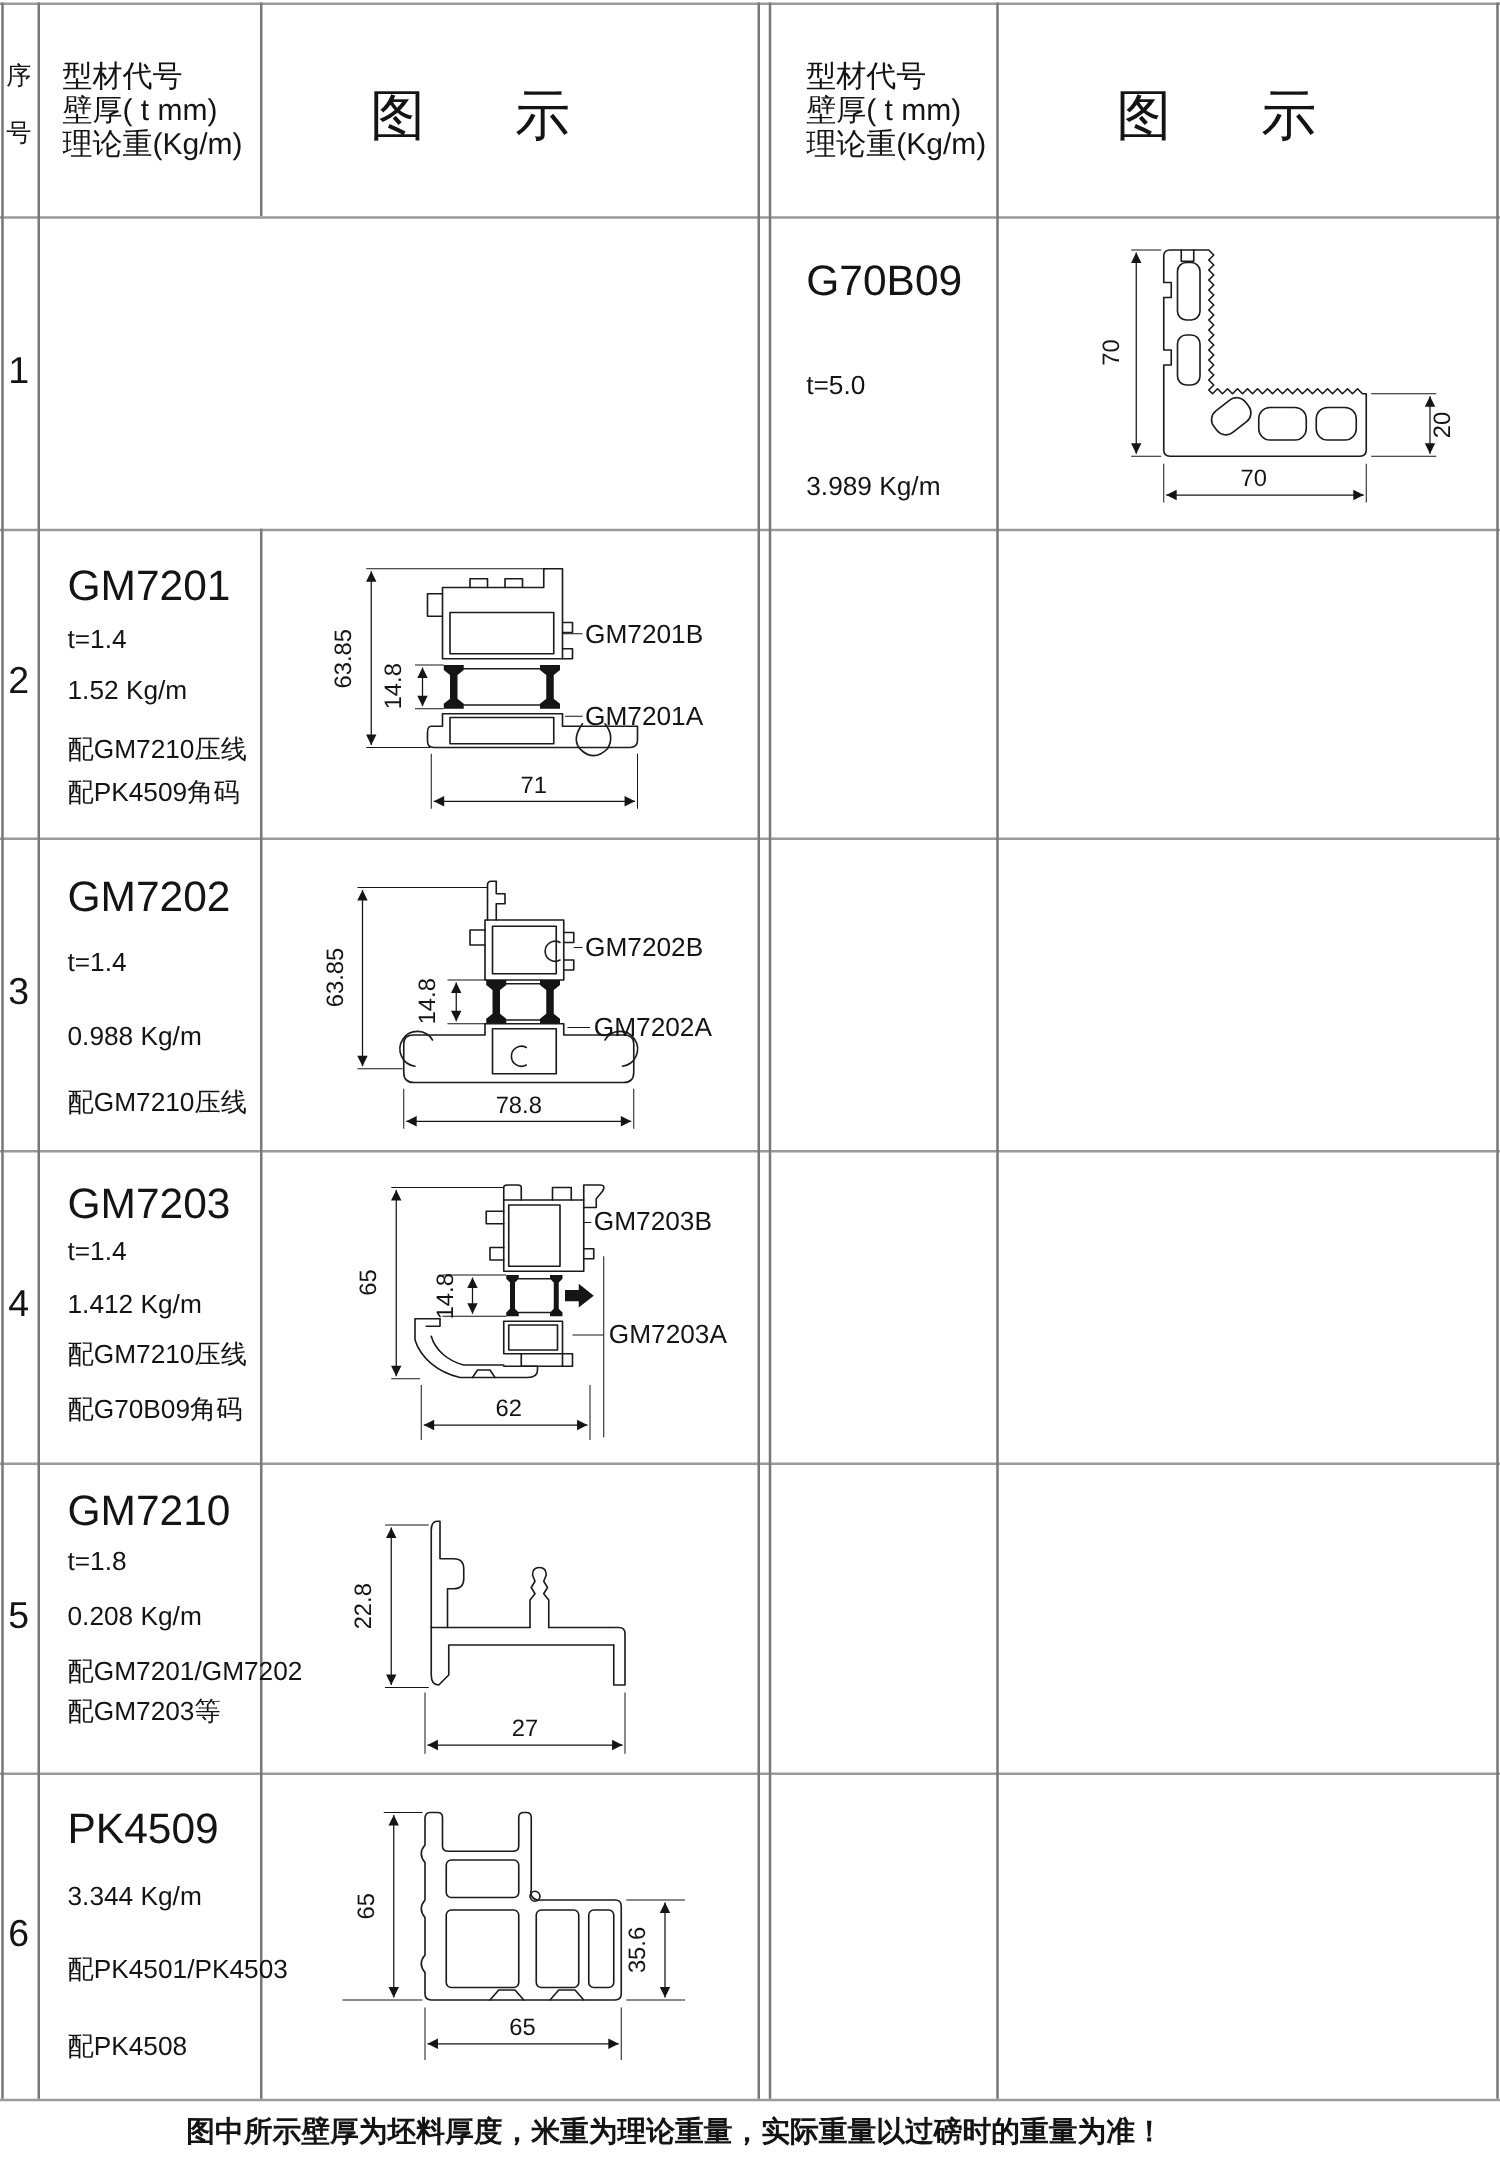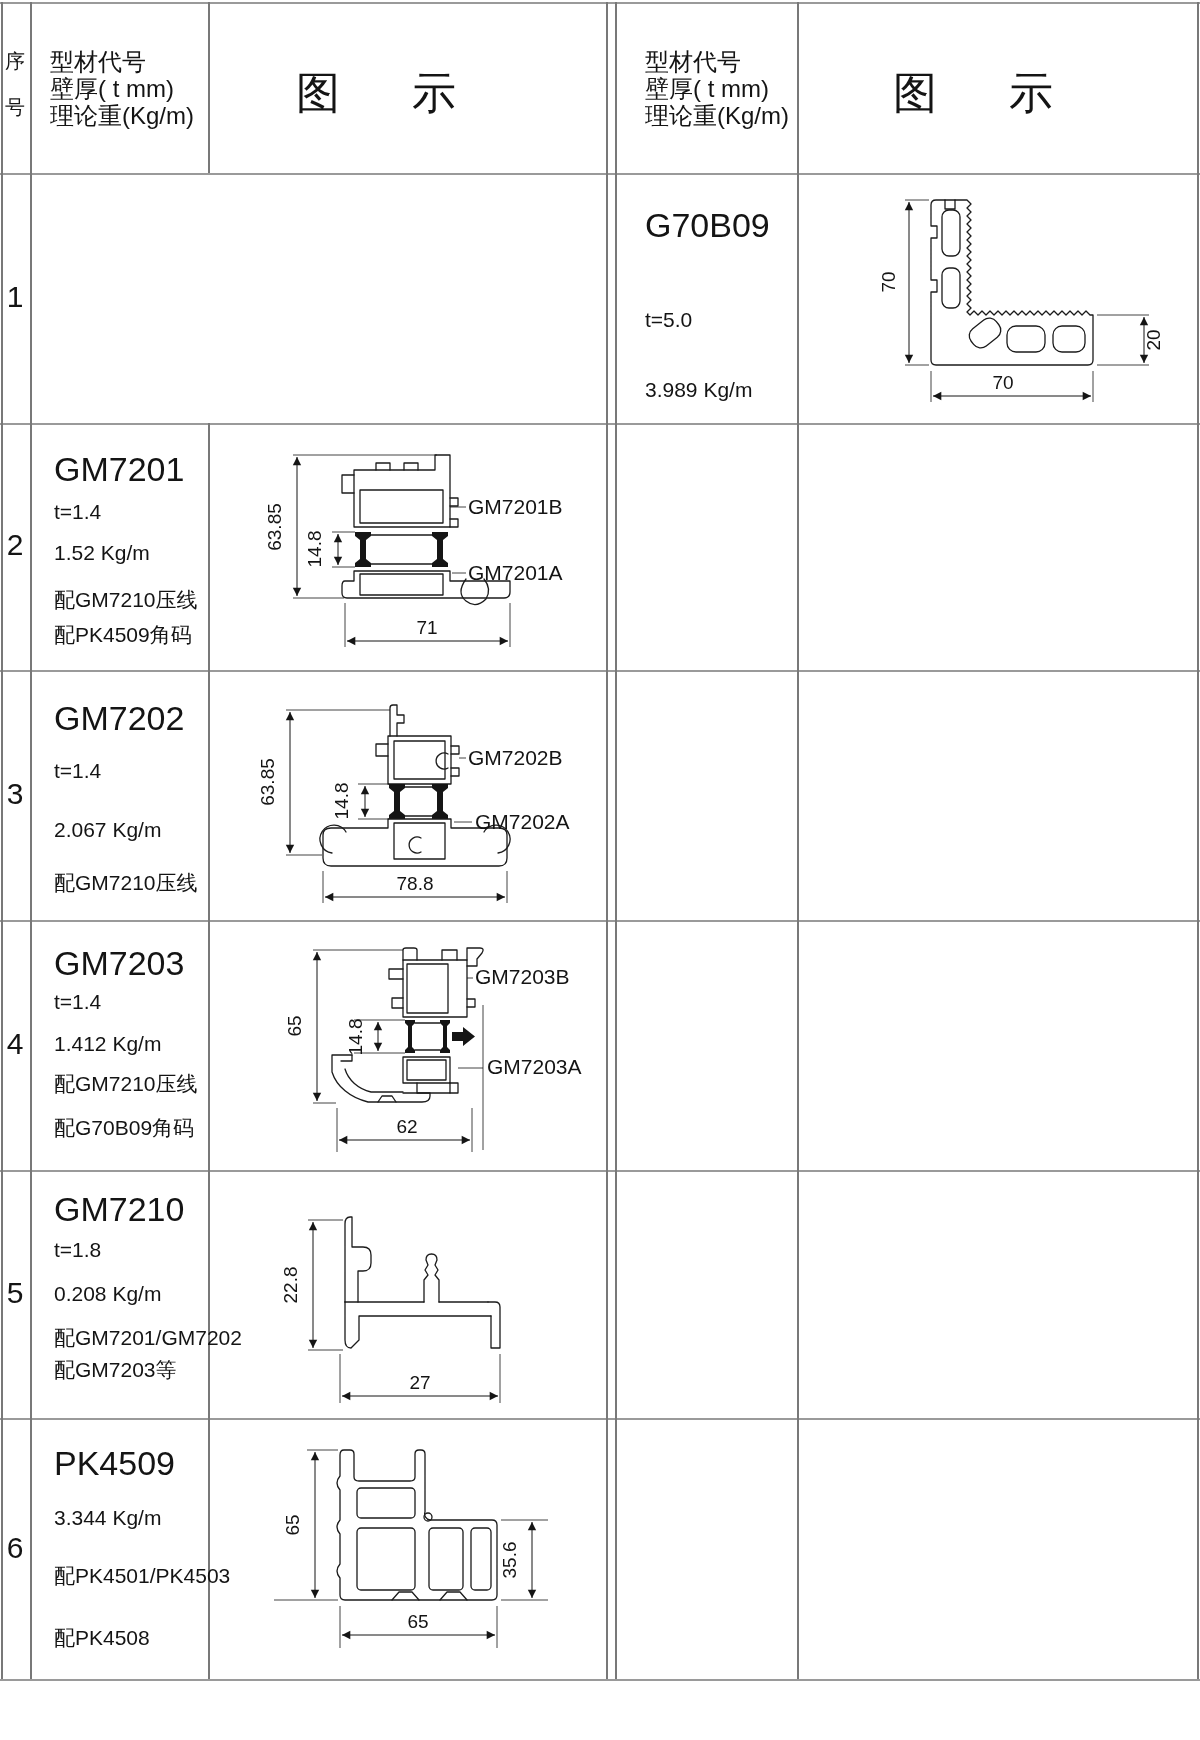--- a/index.html
+++ b/index.html
@@ -61,21 +61,21 @@
   <div class="t hdr" style="left:50px;top:102px">理论重(Kg/m)</div>
   <div class="t hdr-big" style="left:296px;top:68px">图　示</div>
   <div class="t hdr" style="left:645px;top:48px">型材代号</div>
   <div class="t hdr" style="left:645px;top:75px">壁厚( t mm)</div>
   <div class="t hdr" style="left:645px;top:102px">理论重(Kg/m)</div>
   <div class="t hdr-big" style="left:893px;top:68px">图　示</div>
 
   <div class="t serial" style="left:0;top:280px">1</div>
 
   <div class="t code" style="left:645px;top:206px">G70B09</div>
-  <div class="t info" style="left:645px;top:308px">t=5.0</div>
+  <div class="t info" style="left:645px;top:297px">t=5.0</div>
   <div class="t info" style="left:645px;top:378px">3.989 Kg/m</div>
 
   <svg class="dsvg" style="left:797px;top:174px" width="403" height="249" viewBox="0 0 403 249">
 
     <path class="pf" d="M139,26 H170 l4,4 l-4,4 l4,4 l-4,4 l4,4 l-4,4 l4,4 l-4,4 l4,4 l-4,4 l4,4 l-4,4 l4,4 l-4,4 l4,4 l-4,4 l4,4 l-4,4 l4,4 l-4,4 l4,4 l-4,4 l4,4 l-4,4 l4,4 l-4,4 l4,4 l-4,4 l3,3 l4,-4 l4,4 l4,-4 l4,4 l4,-4 l4,4 l4,-4 l4,4 l4,-4 l4,4 l4,-4 l4,4 l4,-4 l4,4 l4,-4 l4,4 l4,-4 l4,4 l4,-4 l4,4 l4,-4 l4,4 l4,-4 l4,4 l4,-4 l4,4 l4,-4 l4,4 l4,-4 l4,4 H296 V186 Q296,191 291,191 H139 Q134,191 134,186 V118 h6 v-12 h-6 V64 h6 v-12 h-6 V31 Q134,26 139,26 z"></path>
     <path class="pf" d="M148,26 v9 h10 v-9"></path>
     <rect class="pf" x="145" y="36" width="18" height="46" rx="7"></rect>
     <rect class="pf" x="145" y="94" width="18" height="40" rx="7"></rect>
     <rect class="pf" x="172" y="148" width="32" height="22" rx="9" transform="rotate(-38 188 159)"></rect>
     <rect class="pf" x="210" y="152" width="38" height="26" rx="9"></rect>
@@ -140,21 +140,21 @@
 
     <line class="ext" x1="242" y1="84" x2="258" y2="84"></line>
     <text class="plabel" x="260" y="91">GM7201B</text>
     <line class="ext" x1="244" y1="150" x2="258" y2="150"></line>
     <text class="plabel" x="260" y="157">GM7201A</text>
   </svg>
 
   <div class="t serial" style="left:0;top:777px">3</div>
   <div class="t code" style="left:54px;top:699px">GM7202</div>
   <div class="t info" style="left:54px;top:759px">t=1.4</div>
-  <div class="t info" style="left:54px;top:818px">2.067 Kg/m</div>
+  <div class="t info" style="left:54px;top:818px">0.988 Kg/m</div>
   <div class="t info" style="left:54px;top:871px">配GM7210压线</div>
 
   <svg class="dsvg" style="left:208px;top:670px" width="392" height="250" viewBox="0 0 392 250">
 
     <path class="pf" d="M182,66 V38 Q182,35 185,35 H189 V45 H196 V53 H189 V66"></path>
 
     <path class="pf" d="M180,66 H243 V114 H180 z"></path>
     <path class="pf" d="M180,74 H168 V86 H180"></path>
     <path class="pf" d="M243,76 h8 v8 h-8"></path>
     <path class="pf" d="M243,98 h8 v8 h-8"></path>
@@ -306,14 +306,15 @@
     <line class="ext" x1="293" y1="182" x2="340" y2="182"></line>
     <line class="dim" x1="324" y1="104" x2="324" y2="180" marker-start="url(#da)" marker-end="url(#da)"></line>
     <text text-anchor="middle" transform="translate(308,142) rotate(-90)">35.6</text>
 
     <line class="ext" x1="132" y1="188" x2="132" y2="230"></line>
     <line class="ext" x1="289" y1="188" x2="289" y2="230"></line>
     <line class="dim" x1="134" y1="217" x2="287" y2="217" marker-start="url(#da)" marker-end="url(#da)"></line>
     <text text-anchor="middle" x="210" y="210">65</text>
   </svg>
 
+  <div class="t footer" style="left:0;top:1692px">图中所示壁厚为坯料厚度，米重为理论重量，实际重量以过磅时的重量为准！</div>
 
 </div>
 
 </body></html>

